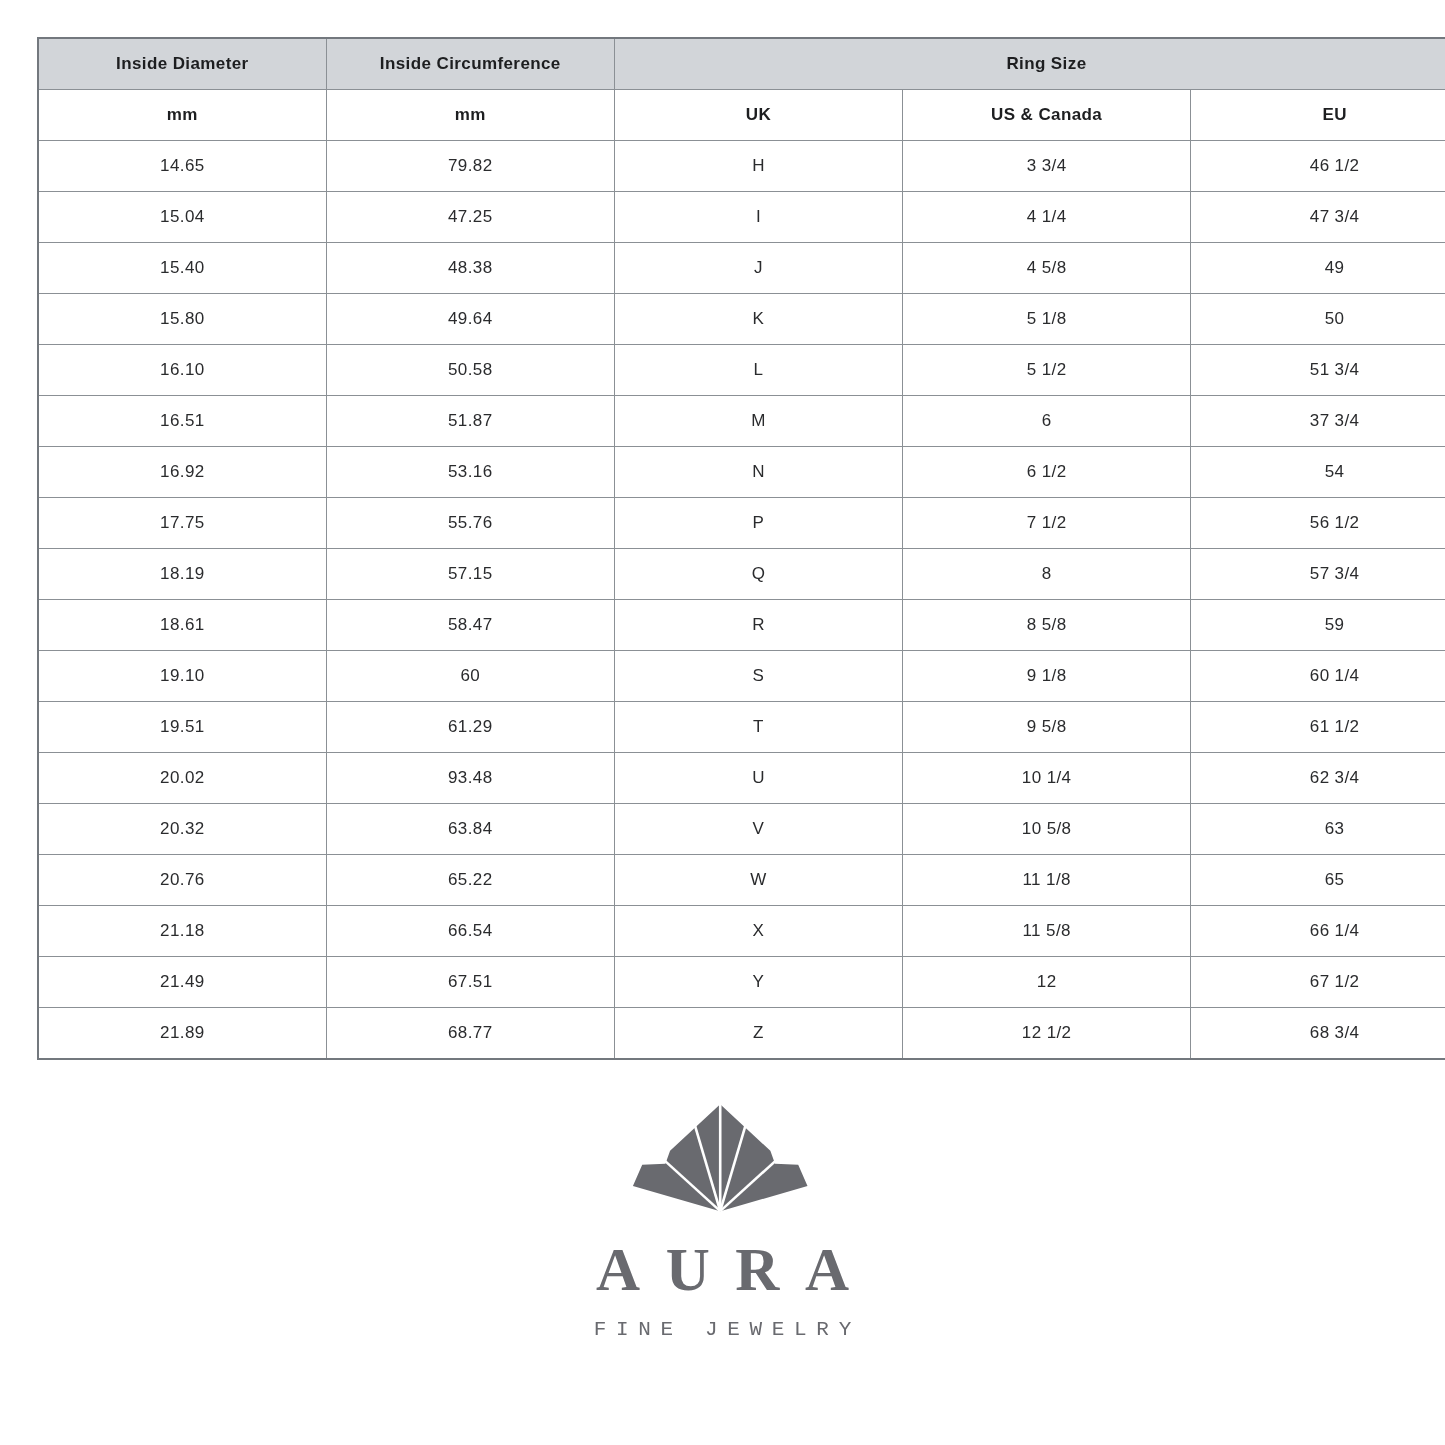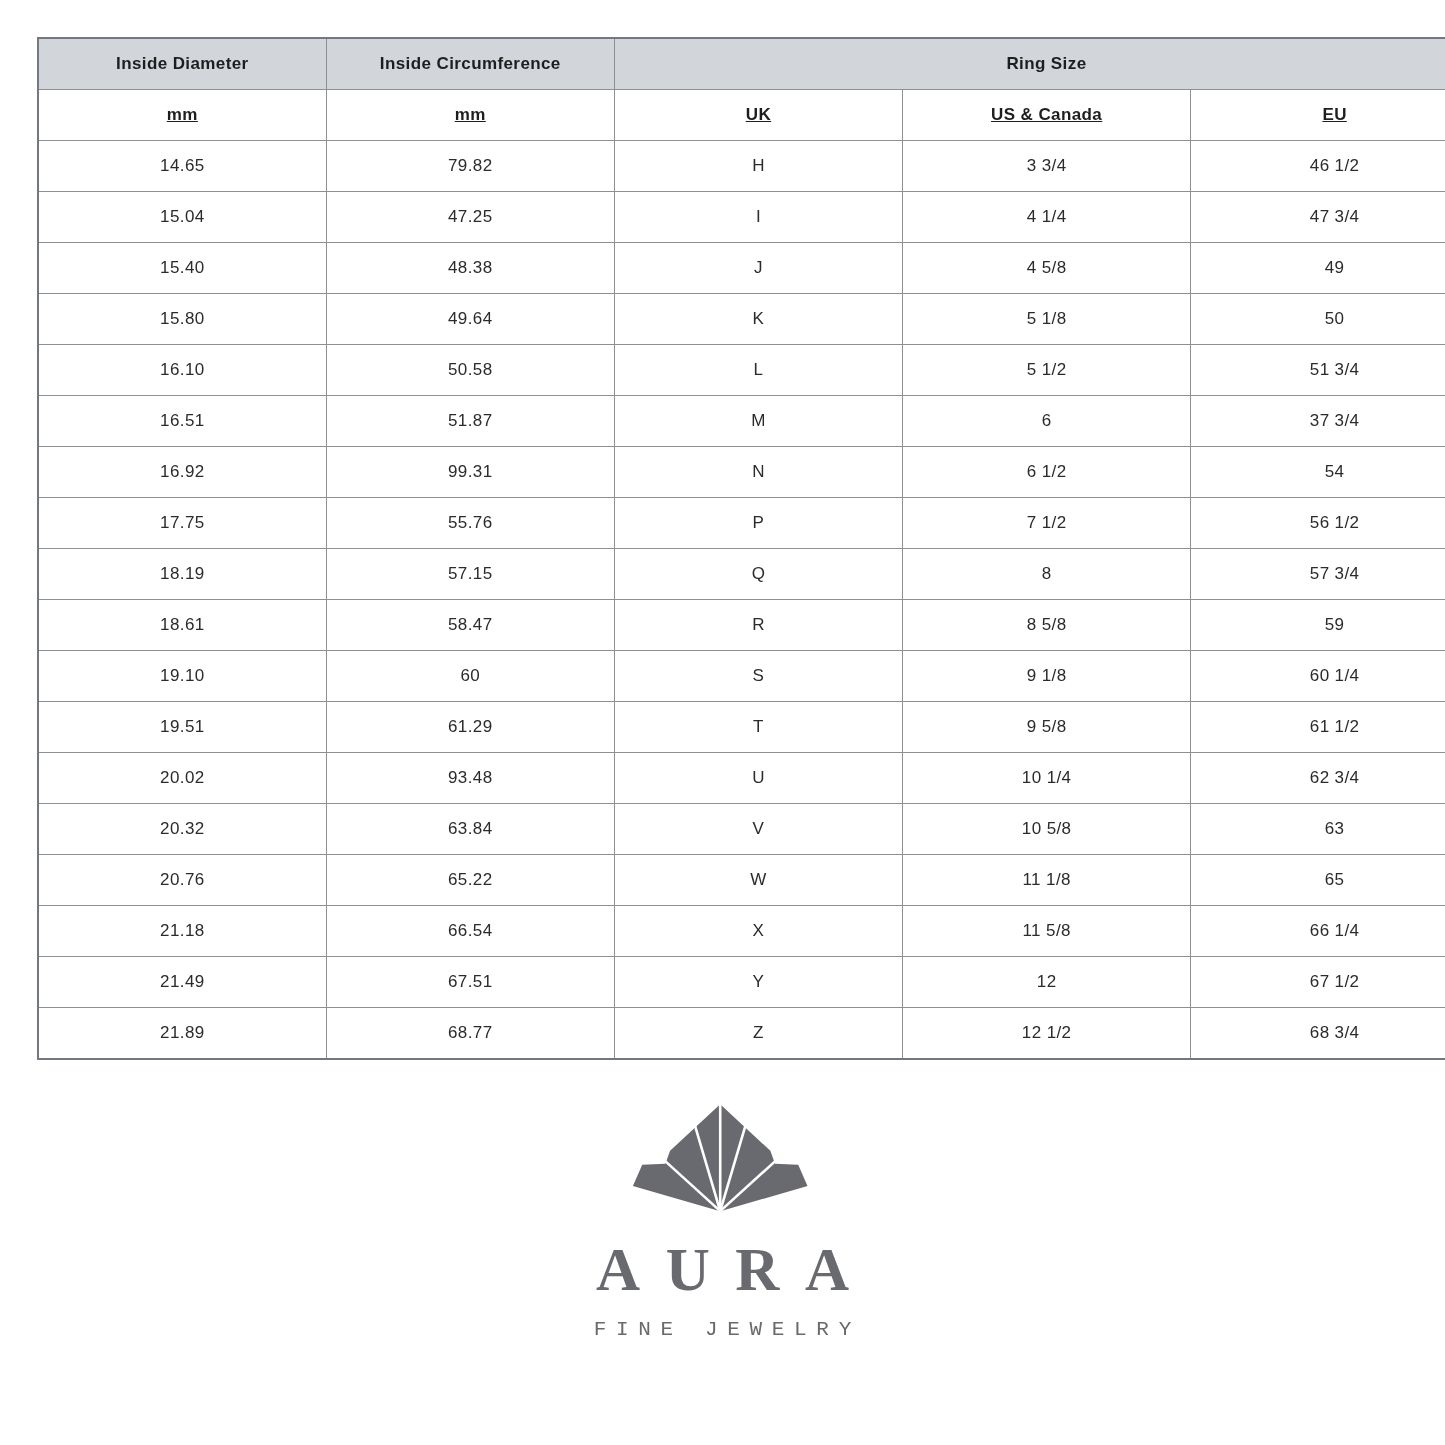--- a/index.html
+++ b/index.html
@@ -31,21 +31,20 @@
   }
   .size-chart th.group {
     background: var(--header-bg, #d2d5d9);
     font-weight: bold;
     color: #1d1e20;
   }
   .size-chart th.sub {
     background: #ffffff;
     font-weight: bold;
     color: #1d1e20;
-    text-decoration: underline;
   }
   .size-chart td {
     font-weight: normal;
     color: #2a2b2d;
   }
 
   .logo-block {
     margin-top: 36px;
     display: flex;
     flex-direction: column;
@@ -138,21 +137,21 @@
         </tr>
         <tr>
           <td>16.51</td>
           <td>51.87</td>
           <td>M</td>
           <td>6</td>
           <td>37 3/4</td>
         </tr>
         <tr>
           <td>16.92</td>
-          <td>99.31</td>
+          <td>53.16</td>
           <td>N</td>
           <td>6 1/2</td>
           <td>54</td>
         </tr>
         <tr>
           <td>17.75</td>
           <td>55.76</td>
           <td>P</td>
           <td>7 1/2</td>
           <td>56 1/2</td>

